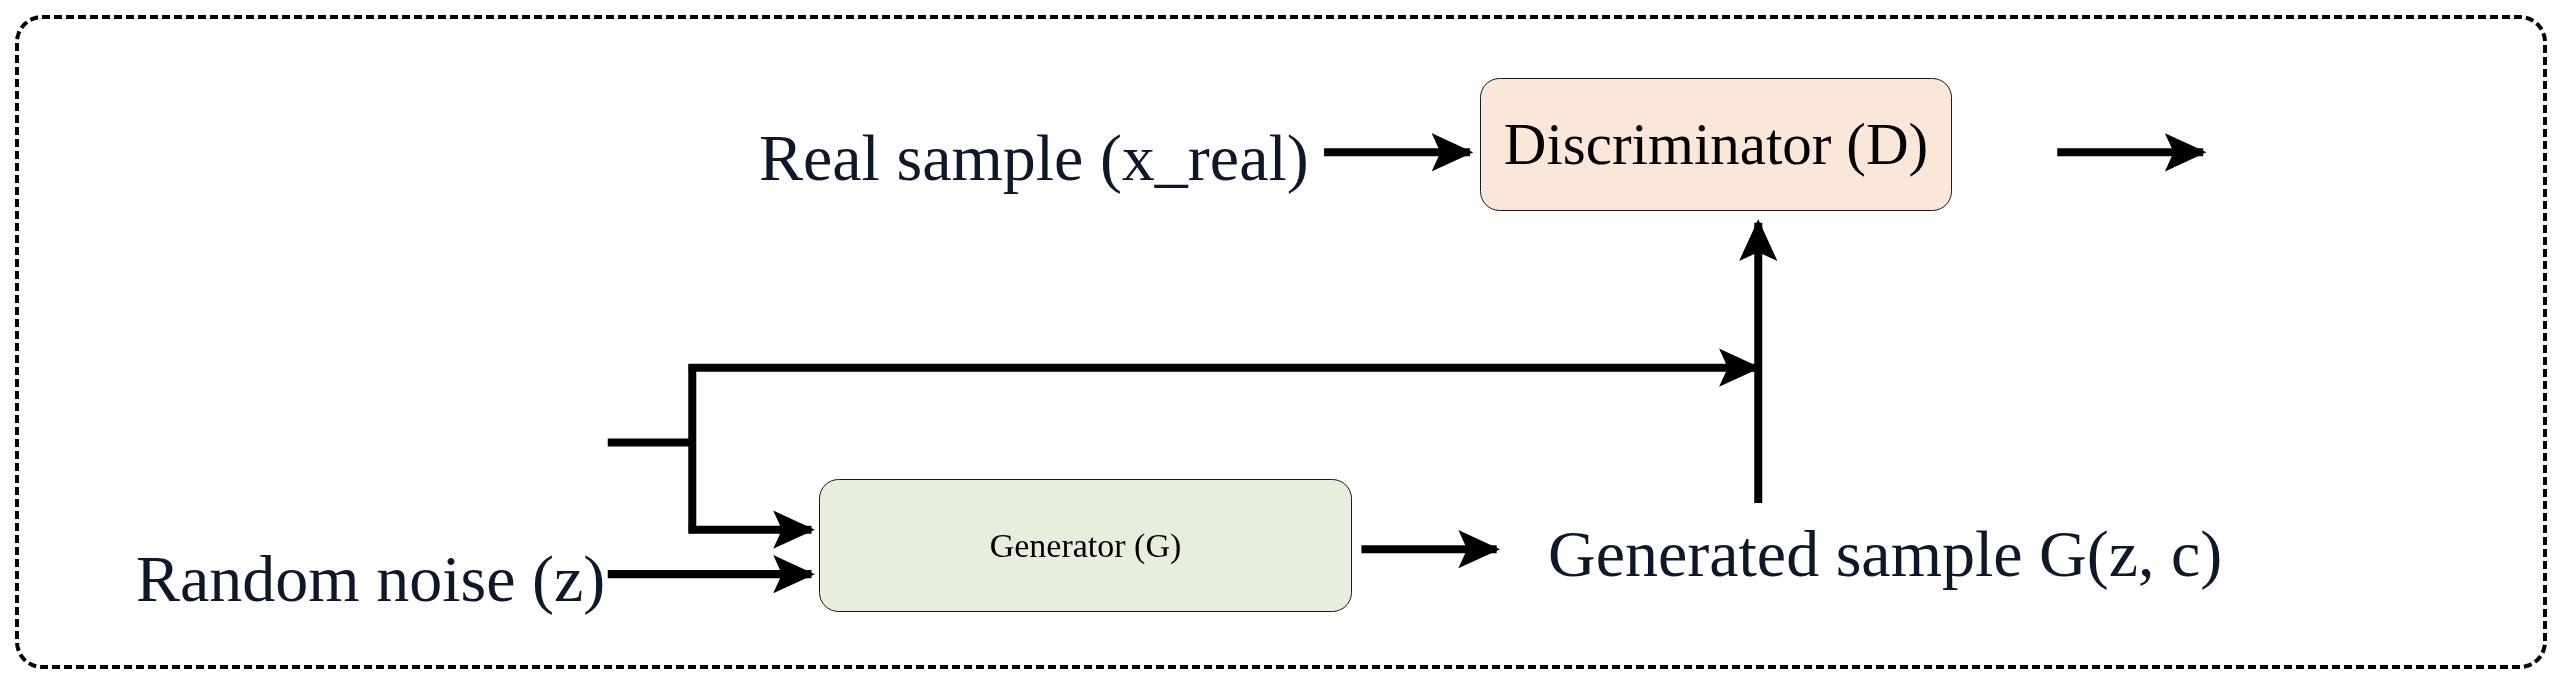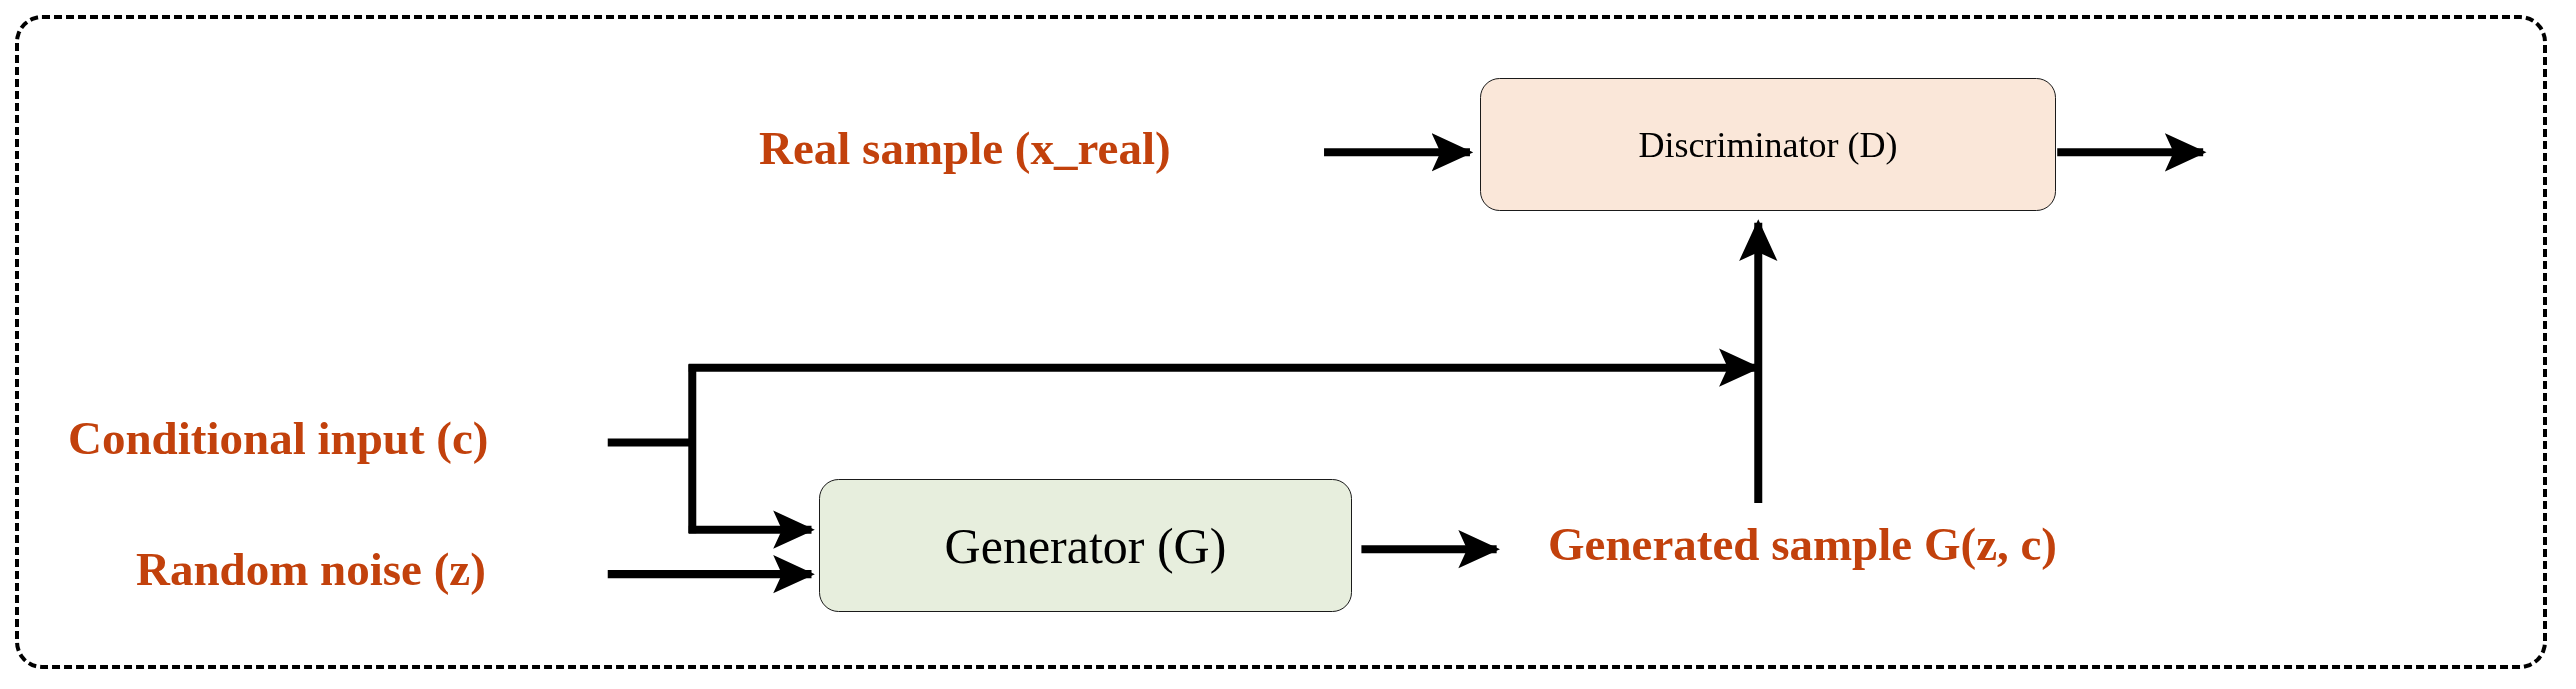--- a/index.html
+++ b/index.html
@@ -35,40 +35,39 @@
     display: flex;
     align-items: center;
     justify-content: center;
     text-align: center;
     color: #000000;
     white-space: nowrap;
   }
   #discriminator-node {
     left: 1480px;
     top: 78px;
-    width: 576px;
+    width: 472px;
     height: 133px;
     background: #FAE7D9;
-    font-size: 36px;
+    font-size: 59px;
   }
   #generator-node {
     left: 819px;
     top: 479px;
     width: 533px;
     height: 133px;
     background: #E7EEDD;
-    font-size: 50px;
+    font-size: 34px;
   }
   .lbl {
     position: absolute;
-    color: #c2410c;
+    color: #0f172a;
     white-space: nowrap;
-    font-size: 47px;
+    font-size: 66px;
     line-height: 1;
-    font-weight: bold;
   }
   #label-real-sample { left: 759px; top: 125px; }
   #label-real-fake   { left: 2228px; top: 125px; }
   #label-conditional-input { left: 68px; top: 415px; }
   #label-random-noise { left: 110px; top: 546px; margin-left: 26px; }
   #label-generated-sample { left: 1504px; top: 521px; margin-left: 44px; }
 
   svg#wires {
     position: absolute;
     left: 0;
@@ -118,20 +117,19 @@
     <span>Discriminator (D)</span>
   </div>
 
   <div class="node-box" id="generator-node">
     <span>Generator (G)</span>
   </div>
 
   <div class="lbl" id="label-real-sample">Real sample (x_real)</div>
 
 
-  <div class="lbl" id="label-conditional-input">Conditional input (c)</div>
 
   <div class="lbl" id="label-random-noise">Random noise (z)</div>
 
   <div class="lbl" id="label-generated-sample">Generated sample G(z, c)</div>
 
 </div>
 
 
 </body></html>

